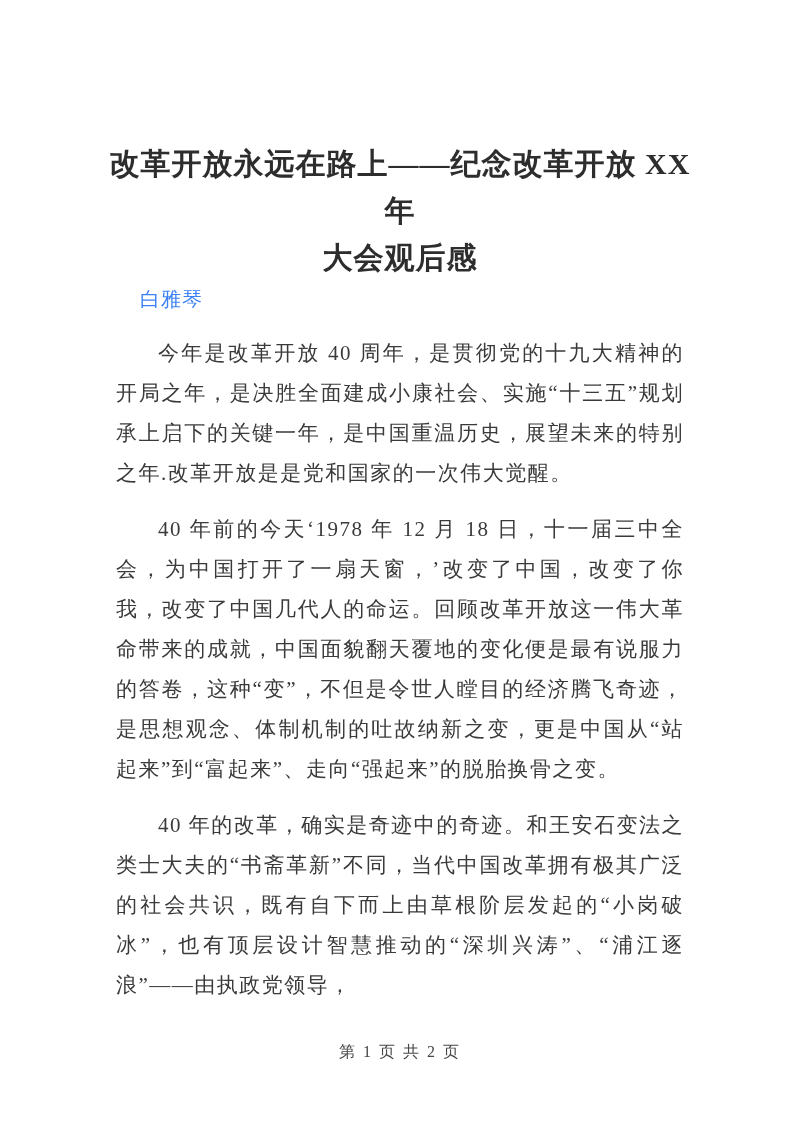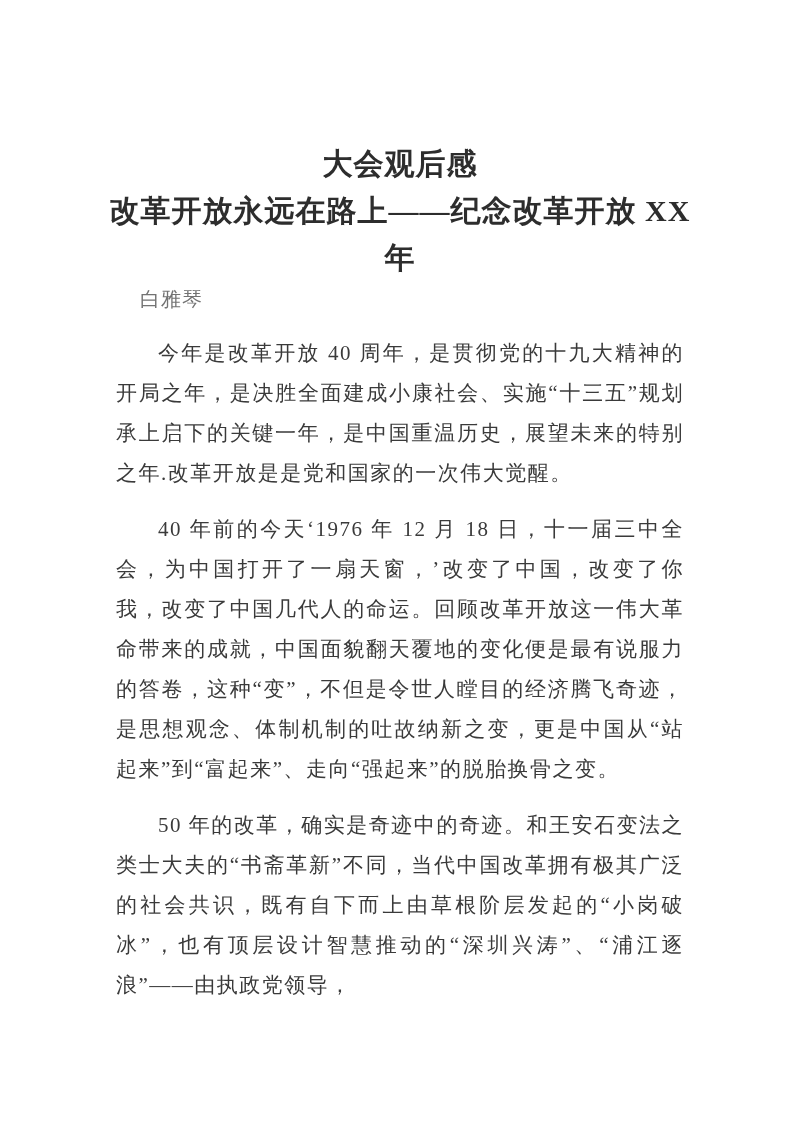--- a/index.html
+++ b/index.html
@@ -29,21 +29,21 @@
   }
   .title-line {
     display: block;
   }
   .author {
     margin: 0;
     font-size: 20px;
     line-height: 36px;
     text-indent: 2em;
     letter-spacing: 1px;
-    color: #737373;
+    color: #3b82f6;
   }
   .para {
     margin: 16px;
     font-size: 21px;
     line-height: 40px;
     text-indent: 2em;
     text-align: justify;
     letter-spacing: 1.5px;
     color: #3a3a3a;
   }
@@ -57,27 +57,30 @@
     letter-spacing: 2px;
     color: #474747;
   }
 </style>
 </head>
 <body>
 
 <div class="page">
 
   <h1 class="doc-title">
+    <span class="title-line">改革开放永远在路上——纪念改革开放 XX 年</span>
     <span class="title-line">大会观后感</span>
-    <span class="title-line">改革开放永远在路上——纪念改革开放 XX 年</span>
   </h1>
 
   <p class="author">白雅琴</p>
 
   <p class="para">今年是改革开放 40 周年，是贯彻党的十九大精神的开局之年，是决胜全面建成小康社会、实施“十三五”规划承上启下的关键一年，是中国重温历史，展望未来的特别之年.改革开放是是党和国家的一次伟大觉醒。</p>
 
-  <p class="para">40 年前的今天‘1976 年 12 月 18 日，十一届三中全会，为中国打开了一扇天窗，’改变了中国，改变了你我，改变了中国几代人的命运。回顾改革开放这一伟大革命带来的成就，中国面貌翻天覆地的变化便是最有说服力的答卷，这种“变”，不但是令世人瞠目的经济腾飞奇迹，是思想观念、体制机制的吐故纳新之变，更是中国从“站起来”到“富起来”、走向“强起来”的脱胎换骨之变。</p>
+  <p class="para">40 年前的今天‘1978 年 12 月 18 日，十一届三中全会，为中国打开了一扇天窗，’改变了中国，改变了你我，改变了中国几代人的命运。回顾改革开放这一伟大革命带来的成就，中国面貌翻天覆地的变化便是最有说服力的答卷，这种“变”，不但是令世人瞠目的经济腾飞奇迹，是思想观念、体制机制的吐故纳新之变，更是中国从“站起来”到“富起来”、走向“强起来”的脱胎换骨之变。</p>
 
 
-  <p class="para">50 年的改革，确实是奇迹中的奇迹。和王安石变法之类士大夫的“书斋革新”不同，当代中国改革拥有极其广泛的社会共识，既有自下而上由草根阶层发起的“小岗破冰”，也有顶层设计智慧推动的“深圳兴涛”、“浦江逐浪”——由执政党领导，</p>
+  <p class="para">40 年的改革，确实是奇迹中的奇迹。和王安石变法之类士大夫的“书斋革新”不同，当代中国改革拥有极其广泛的社会共识，既有自下而上由草根阶层发起的“小岗破冰”，也有顶层设计智慧推动的“深圳兴涛”、“浦江逐浪”——由执政党领导，</p>
 
+  <div class="page-footer">
+    <span>第 1 页 共 2 页</span>
+  </div>
 
 </div>
 
 </body></html>

